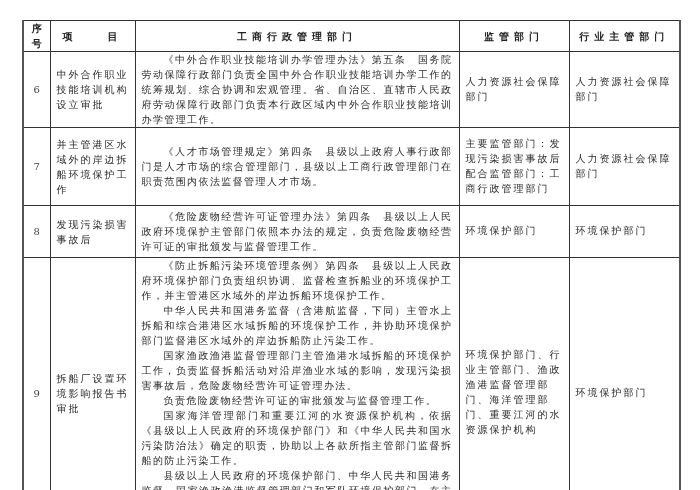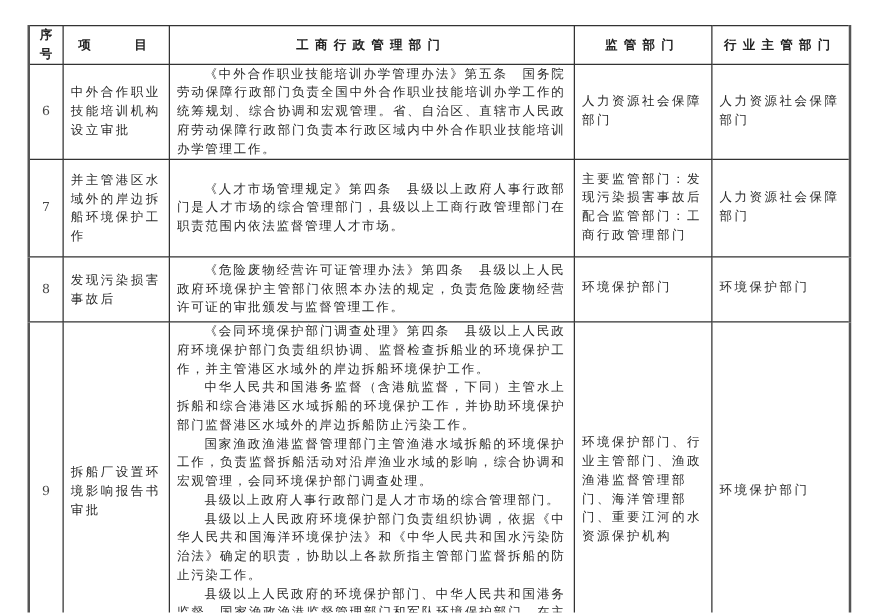--- a/index.html
+++ b/index.html
@@ -79,25 +79,25 @@
       </td>
       <td class="dept">
         <p>环境保护部门</p>
       </td>
       <td class="dept outer-right">环境保护部门</td>
     </tr>
     <tr class="r9 outer-bottom">
       <td class="num outer-left">9</td>
       <td class="item">拆船厂设置环境影响报告书审批</td>
       <td class="basis">
-        <p>《会同环境保护部门调查处理》第四条　县级以上人民政府环境保护部门负责组织协调、监督检查拆船业的环境保护工作，并主管港区水域外的岸边拆船环境保护工作。</p>
+        <p>《防止拆船污染环境管理条例》第四条　县级以上人民政府环境保护部门负责组织协调、监督检查拆船业的环境保护工作，并主管港区水域外的岸边拆船环境保护工作。</p>
         <p>中华人民共和国港务监督（含港航监督，下同）主管水上拆船和综合港港区水域拆船的环境保护工作，并协助环境保护部门监督港区水域外的岸边拆船防止污染工作。</p>
-        <p>国家渔政渔港监督管理部门主管渔港水域拆船的环境保护工作，负责监督拆船活动对沿岸渔业水域的影响，综合协调和宏观管理，会同环境保护部门调查处理。</p>
-        <p>县级以上政府人事行政部门是人才市场的综合管理部门。</p>
-        <p>县级以上人民政府环境保护部门负责组织协调，依据《中华人民共和国海洋环境保护法》和《中华人民共和国水污染防治法》确定的职责，协助以上各款所指主管部门监督拆船的防止污染工作。</p>
+        <p>国家渔政渔港监督管理部门主管渔港水域拆船的环境保护工作，负责监督拆船活动对沿岸渔业水域的影响，发现污染损害事故后，危险废物经营许可证管理办法。</p>
+        <p>负责危险废物经营许可证的审批颁发与监督管理工作。</p>
+        <p>国家海洋管理部门和重要江河的水资源保护机构，依据《县级以上人民政府的环境保护部门》和《中华人民共和国水污染防治法》确定的职责，协助以上各款所指主管部门监督拆船的防止污染工作。</p>
         <p>县级以上人民政府的环境保护部门、中华人民共和国港务监督、国家渔政渔港监督管理部门和军队环境保护部门，在主管本条第一、第二、第三、第四款所确定水域的拆船环境保护工作时，简称“监督拆船污染的主管部门”。</p>
       </td>
       <td class="dept">
         <p>环境保护部门、行业主管部门、渔政渔港监督管理部门、海洋管理部门、重要江河的水资源保护机构</p>
       </td>
       <td class="dept outer-right">环境保护部门</td>
     </tr>
   </tbody>
 </table>
 

